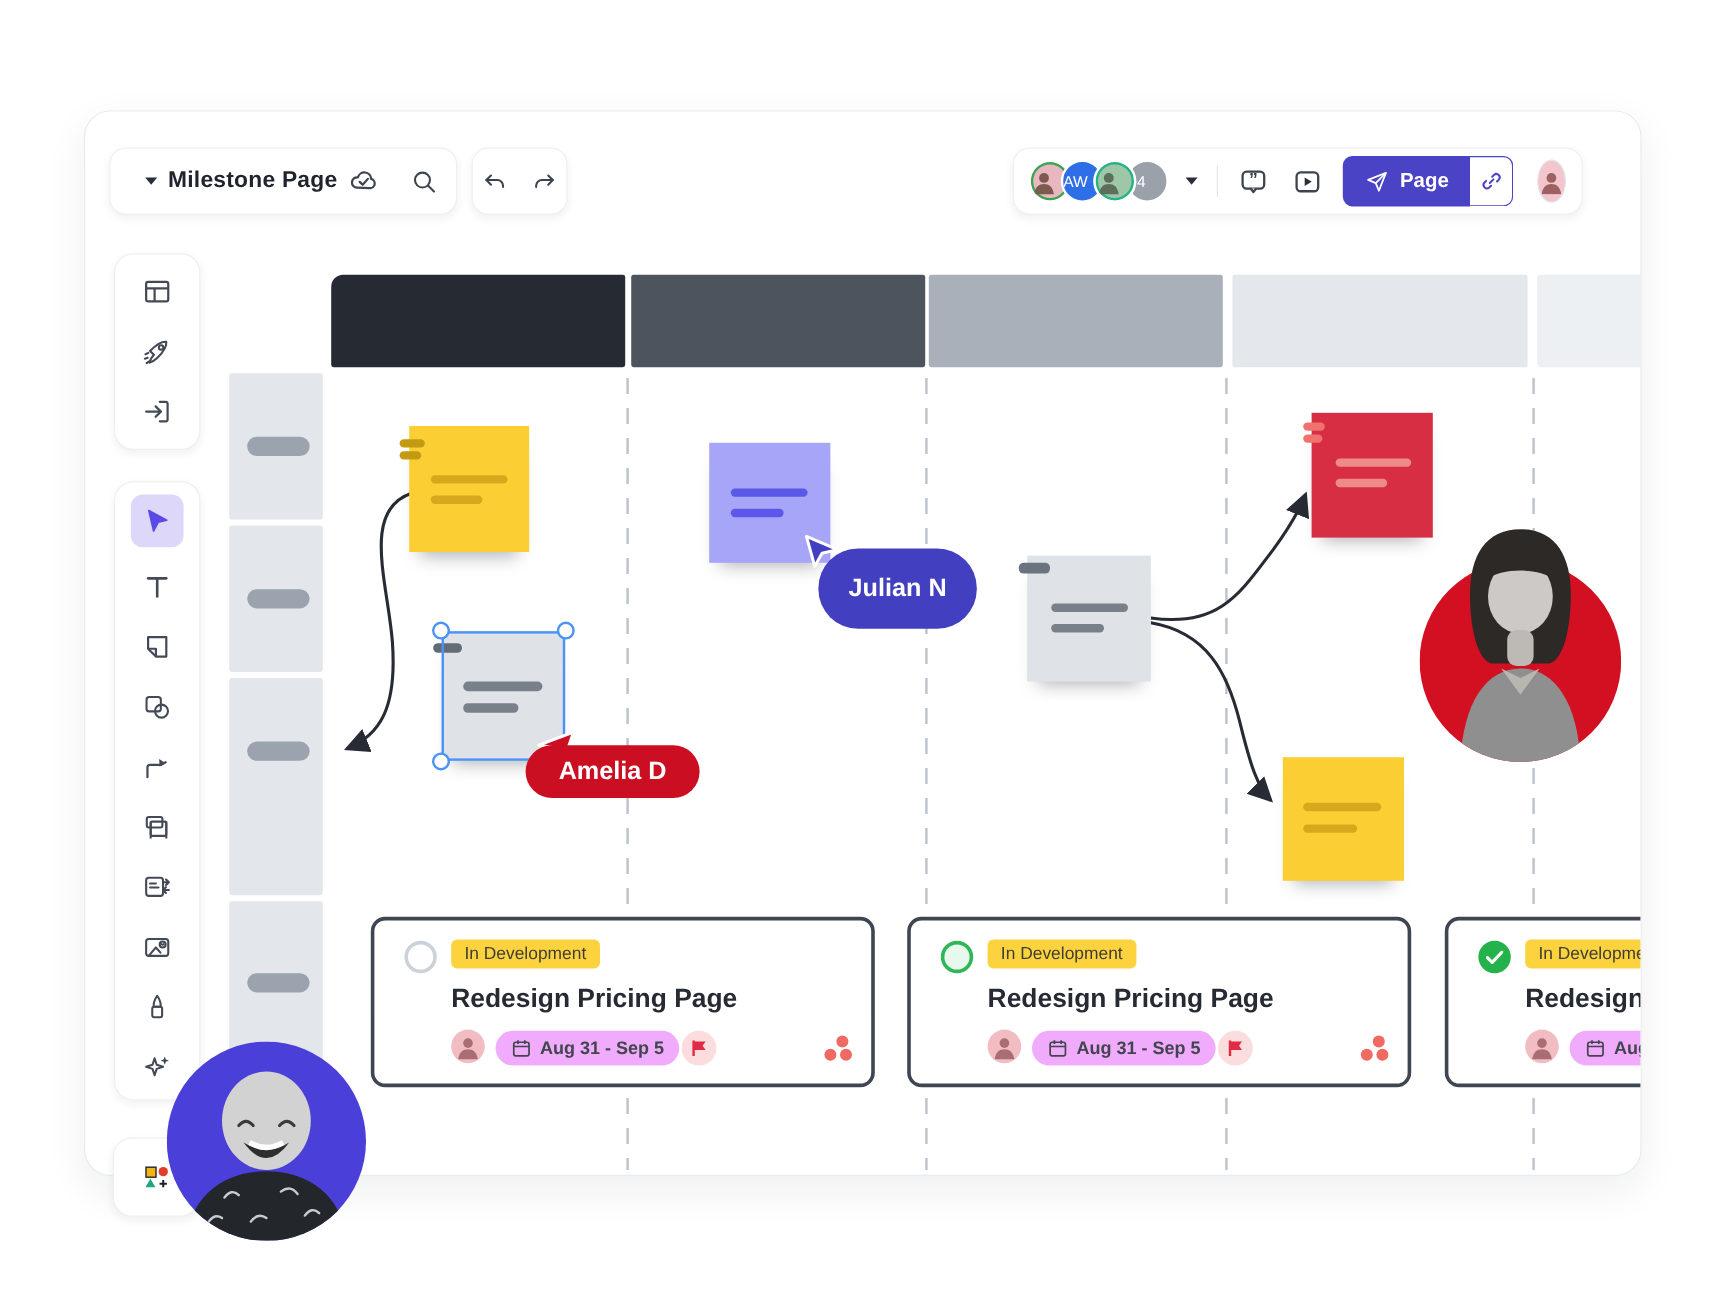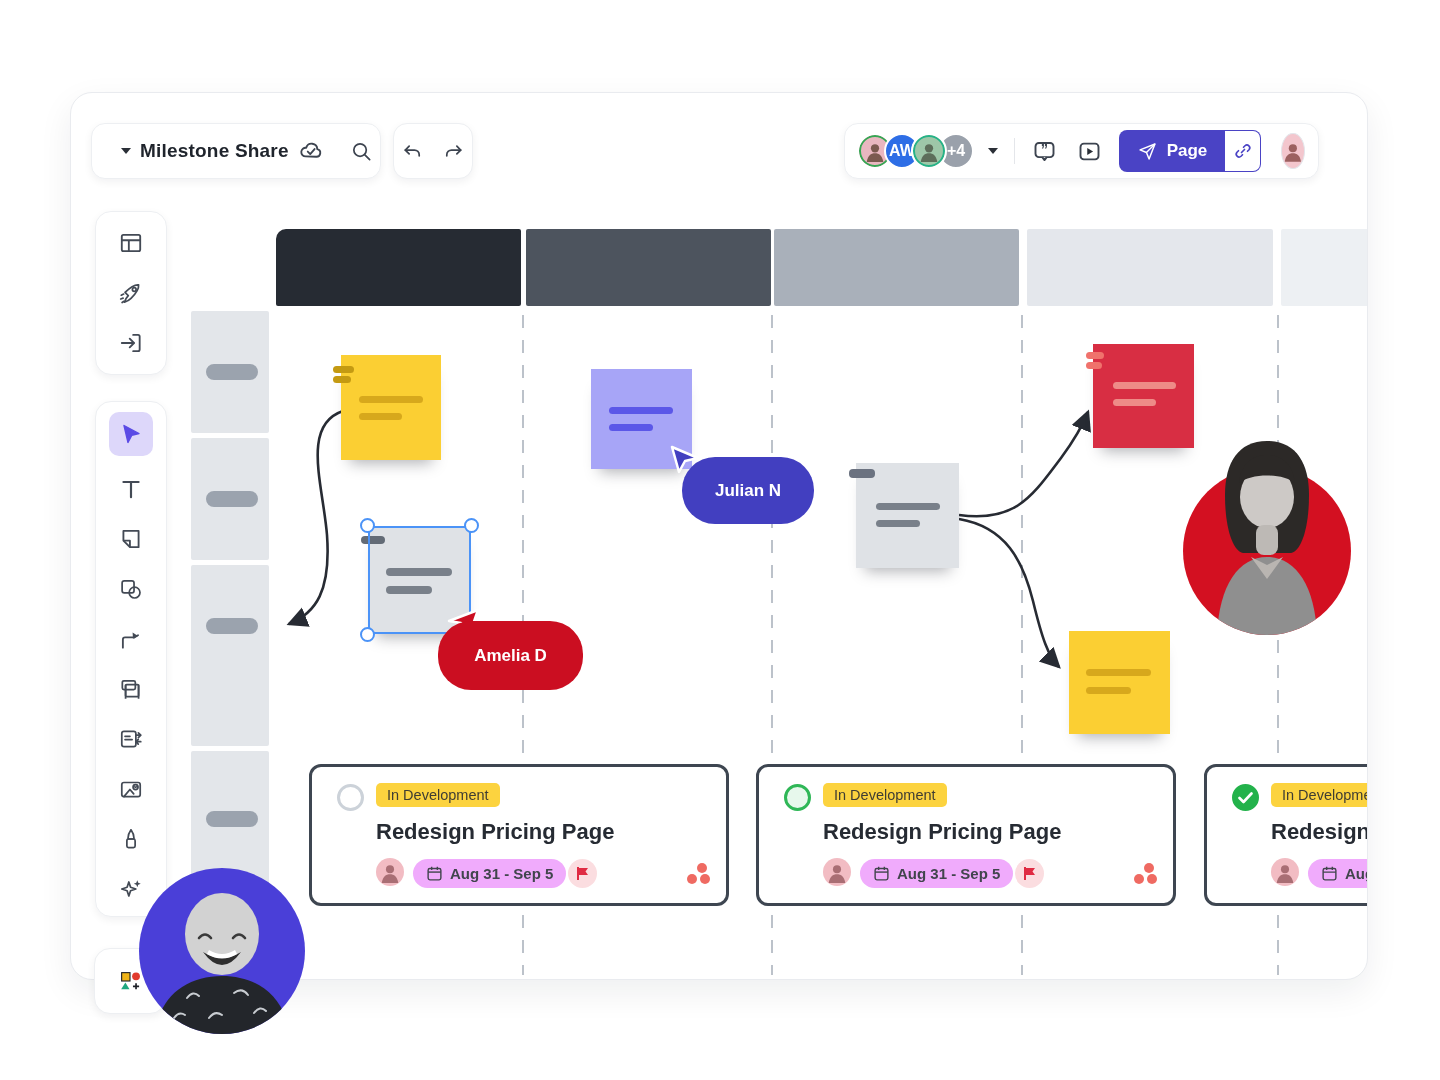--- a/index.html
+++ b/index.html
@@ -18,22 +18,22 @@
   #tb-undo  { left:322px; top:30px; width:80px;  height:56px; justify-content:center; gap:18px; }
   #tb-right { left:773px; top:30px; width:475px; height:56px; padding:0 13px 0 12px; gap:8px; }
 
   .board-title { font-size:19px; font-weight:700; color:#1f242c; letter-spacing:.2px; flex:1 1 auto; white-space:nowrap; }
   .caret { width:0; height:0; border-left:5px solid transparent; border-right:5px solid transparent; border-top:6px solid #2a2f37; }
   .vdiv { width:1px; height:26px; background:#e4e6ea; margin:0 4px; }
   .icnbtn { display:flex; align-items:center; justify-content:center; cursor:pointer; }
 
   
   .avstack { display:flex; align-items:center; }
-  .av { width:36px; height:36px; border-radius:50%; border:2px solid #fff; display:flex; align-items:center; justify-content:center;
-        font-size:16px; font-weight:700; color:#fff; position:relative; overflow:hidden; }
+  .av { width:36px; height:36px; border-radius:50%; border:2px solid #fff; display:flex; align-items:center; 
+        font-size:13px; font-weight:400; color:#fff; position:relative; overflow:hidden; }
   .av + .av { margin-left:-9px; }
   .av-photo1 { background:#e9b7c0; box-shadow:0 0 0 2px #35a653 inset; }
   .av-aw { background:#2e6ee6; z-index:2; }
   .av-photo2 { background:#9ec7a8; box-shadow:0 0 0 2px #25b287 inset; z-index:3; }
   .av-plus { background:#9aa1ab; z-index:1; }
   .sil { width:22px; height:22px; }
 
   .share-group { display:flex; align-items:stretch; height:42px; margin-left:8px; }
   .share-main { display:flex; align-items:center; gap:9px; background:#4a43c5; color:#fff;
     font-size:17px; font-weight:600; padding:0 18px; border-radius:8px 0 0 8px; cursor:pointer; }
@@ -72,21 +72,21 @@
   .ntab { position:absolute; height:7px; border-radius:4px; }
   .n-yellow { background:#fbcf33; } .n-yellow .nl { background:#d7a81c; }
   .n-purple { background:#a7a5f7; } .n-purple .nl { background:#5b57e8; }
   .n-gray { background:#dfe2e6; } .n-gray .nl { background:#79808a; }
   .n-red { background:#d82e43; } .n-red .nl { background:#ee8b87; }
   .handle { position:absolute; width:15px; height:15px; border-radius:50%; background:#fff; border:2.5px solid #4b93f7; }
   .selbox { position:absolute; inset:0; border:2px solid #4b93f7; }
 
   
   .cursor-pill { position:absolute; display:flex; align-items:center; justify-content:center;
-    color:#fff; font-weight:700; font-size:17px; border-radius:33px; }
+    color:#fff; font-weight:700; font-size:21px; border-radius:33px; }
 
   
   .task { position:absolute; top:671px; width:420px; height:142px; background:#fff;
     border:3px solid #3e4651; border-radius:12px; }
   .t-circle { position:absolute; left:25px; top:17px; width:27px; height:27px; border-radius:50%;
     border:3px solid #ccd2d9; background:#fff; display:flex; align-items:center; justify-content:center; }
   .t-circle.prog { border-color:#2fb757; background:#e7f8ec; }
   .t-circle.done { border-color:#23b24b; background:#23b24b; }
   .t-badge { position:absolute; left:64px; top:16px; background:#fcd33f; border-radius:5px;
     padding:4px 11px; font-size:14.5px; color:#3f3d33; }
@@ -185,21 +185,21 @@
   <svg class="abs" style="left:597px;top:350px" width="34" height="32">
     <path d="M4,4 L30,15 L17,18 L11,29 Z" fill="#423fc0" stroke="#fff" stroke-width="2.5" stroke-linejoin="round"></path>
   </svg>
   <div class="cursor-pill" style="left:611px;top:364px;width:132px;height:67px;background:#423fc0">
     <span>Julian N</span>
   </div>
 
   <svg class="abs" style="left:376px;top:512px" width="36" height="34">
     <path d="M31,5 L22,31 L14,18 L2,16 Z" fill="#cb0e21" stroke="#fff" stroke-width="2.5" stroke-linejoin="round"></path>
   </svg>
-  <div class="cursor-pill" style="left:367px;top:528px;width:145px;height:69px;background:#cb0e21">
+  <div class="cursor-pill" style="left:367px;top:528px;width:145px;height:44px;background:#cb0e21">
     <span>Amelia D</span>
   </div>
 
   <div id="woman-av">
     <svg width="168" height="206" viewBox="0 0 168 206">
       <defs>
         <clipPath id="wclip">
             <circle cx="84" cy="122" r="84"></circle>
             <ellipse cx="84" cy="66" rx="44" ry="58"></ellipse>
           </clipPath>
@@ -311,21 +311,21 @@
 
   <div id="tb-left" class="tbcard">
     <svg width="24" height="24" viewBox="0 0 24 24">
       <g stroke="#dc2b3d" stroke-width="4.6" stroke-linecap="round">
         <line x1="12" y1="3.5" x2="12" y2="20.5"></line>
         <line x1="4.6" y1="7.8" x2="19.4" y2="16.2"></line>
         <line x1="19.4" y1="7.8" x2="4.6" y2="16.2"></line>
       </g>
     </svg>
     <span class="caret"></span>
-    <span class="board-title">Milestone Share</span>
+    <span class="board-title">Milestone Page</span>
     <span class="icnbtn">
       <svg width="26" height="26" viewBox="0 0 24 24" fill="none" stroke="#3d4450" stroke-width="1.7" stroke-linecap="round" stroke-linejoin="round">
         <path d="M7,17 a4,4 0 1 1 .6,-7.96 a5.2,5.2 0 0 1 10.2,1.2 a3.6,3.6 0 0 1 -.9,7.1 Z"></path>
         <path d="M9,12.5 L11.3,14.8 L15.3,10.2"></path>
       </svg>
     </span>
     <span class="vdiv"></span>
     <span class="icnbtn">
       <svg width="23" height="23" viewBox="0 0 24 24" fill="none" stroke="#3d4450" stroke-width="1.8" stroke-linecap="round">
         <circle cx="10.5" cy="10.5" r="6.5"></circle>

